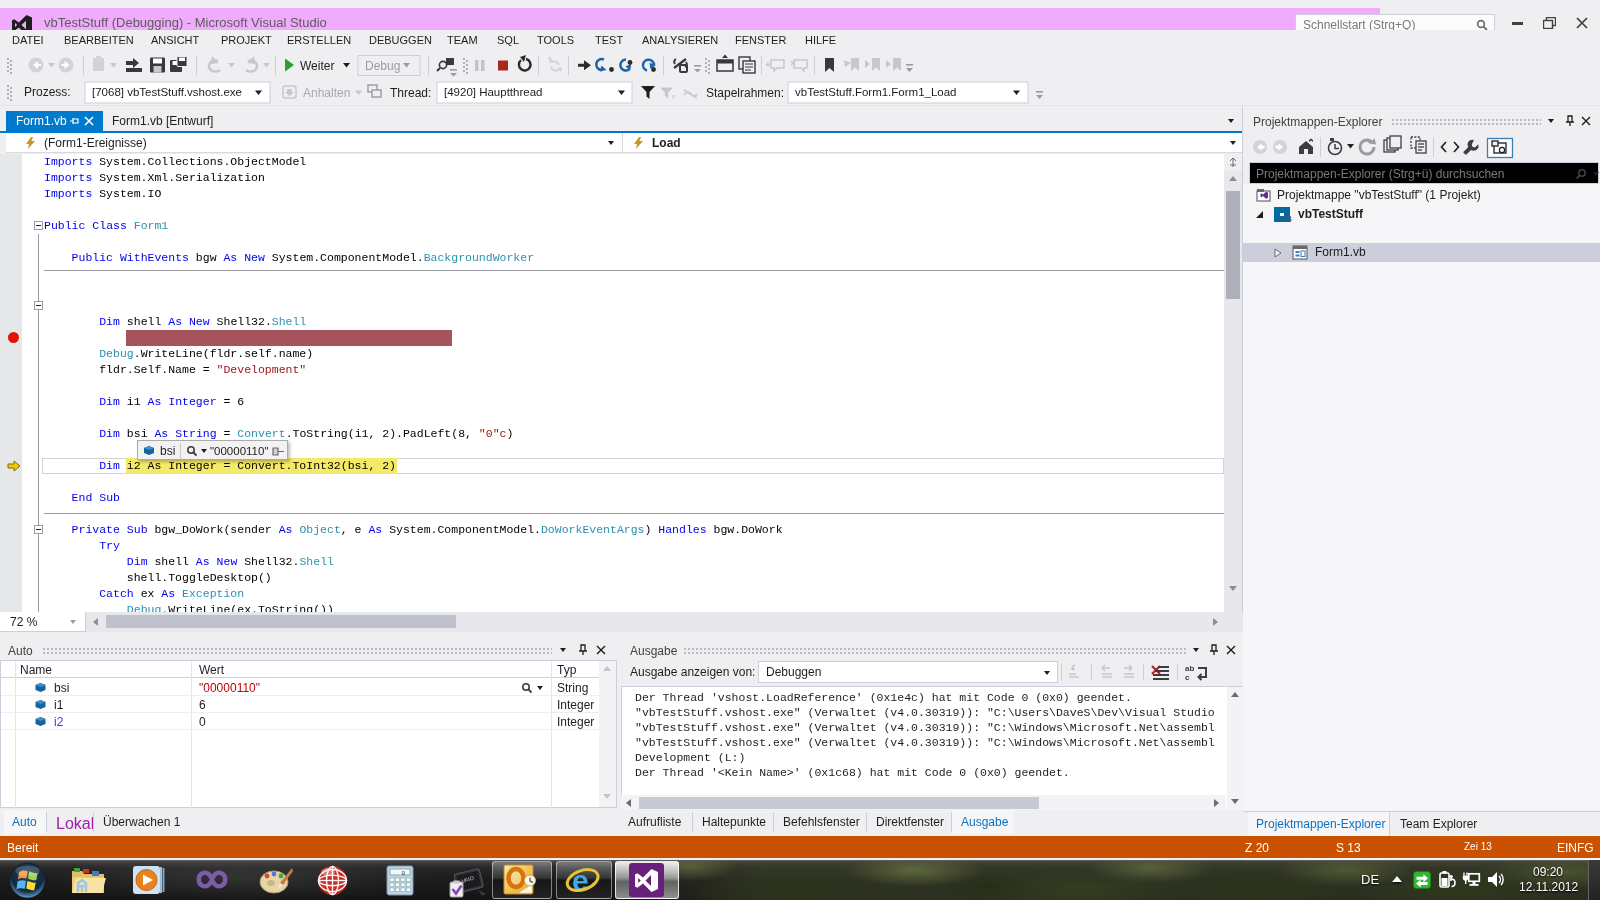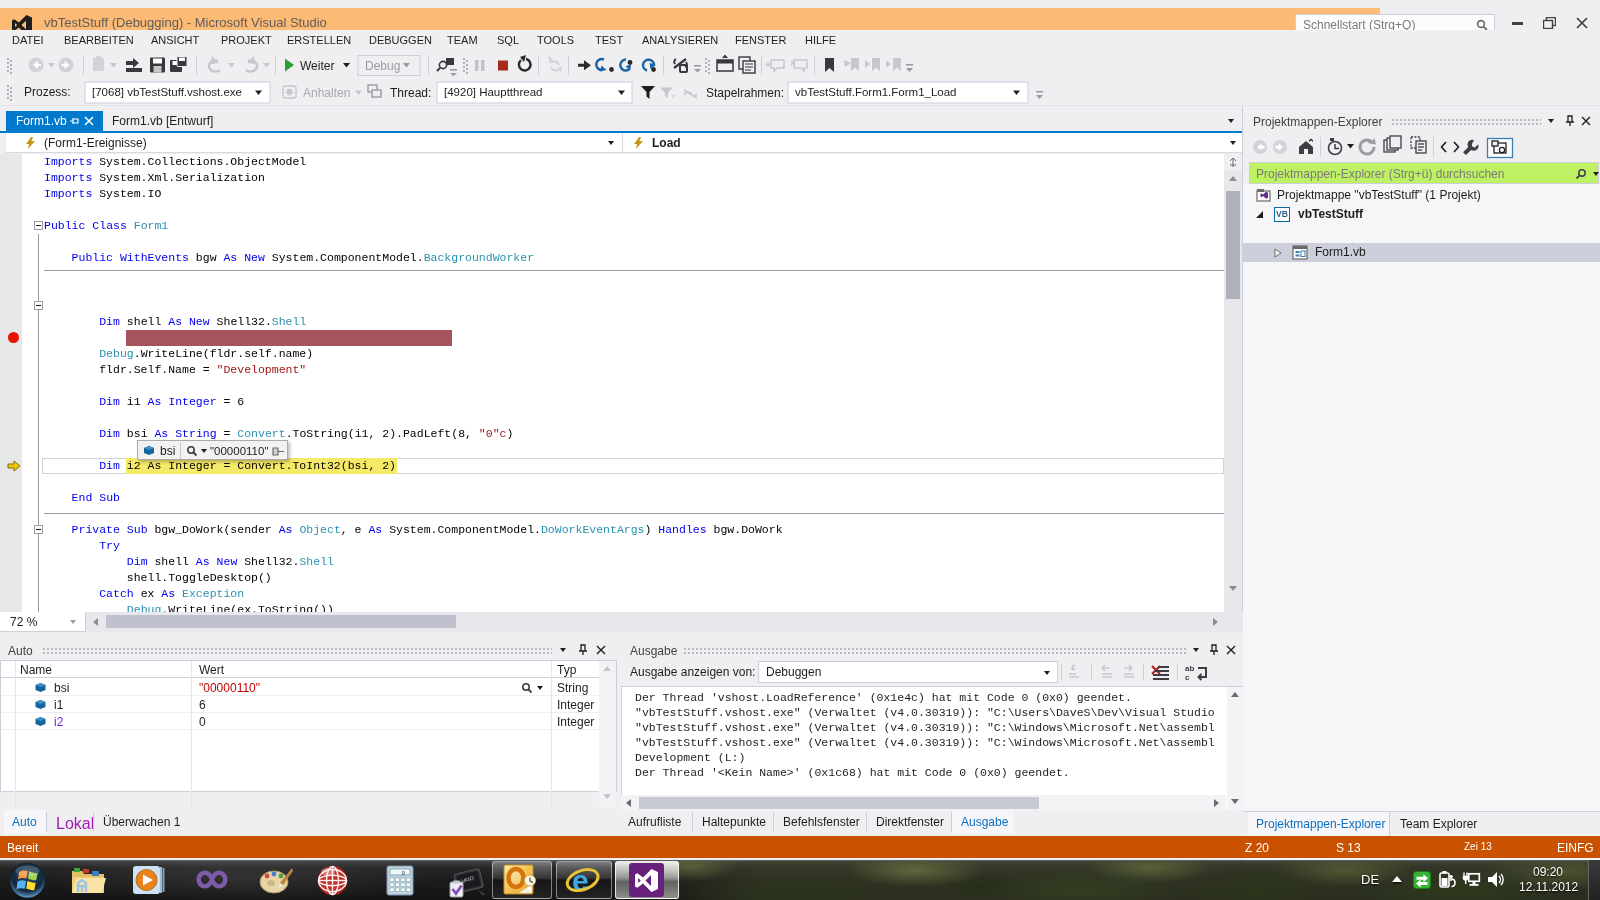--- a/index.html
+++ b/index.html
@@ -10,21 +10,21 @@
 .caretg{width:0;height:0;border-left:3.5px solid transparent;border-right:3.5px solid transparent;border-top:4px solid #9B9CA3}
 .combo{background:#fff;border:1px solid #CCCEDB;font-size:12px;color:#1E1E1E}
 pre{font-family:"Liberation Mono",monospace;font-size:11.5px;line-height:16px;white-space:pre}
 .k{color:#0000F0}.t{color:#2B91AF}.s{color:#A31515}
 .cl{position:absolute;left:44px;height:16px}
 .ut{font-size:12px;color:#1E1E1E}
 </style>
 </head>
 <body>
 
-<div class="a" style="left:0;top:8px;width:1380px;height:30px;background:#fdba74">
+<div class="a" style="left:0;top:8px;width:1380px;height:30px;background:#f0abfc">
   <svg class="a" style="left:12px;top:7px" width="21" height="20" viewBox="0 0 21 20">
     <path d="M14.5 0 L6.8 7.6 L2.3 4.2 L0 5.2 L0 14.8 L2.3 15.8 L6.8 12.4 L14.5 20 L20 17.4 L20 2.6 Z M3 12.1 L3 7.9 L5.2 10 Z M9.4 10 L14 5.7 L14 14.3 Z" fill="#1E1E1E"></path>
   </svg>
   <span class="a" style="left:44px;top:7px;font-size:13px;color:#5D5D5D">vbTestStuff (Debugging) - Microsoft Visual Studio</span>
   <div class="a" style="left:1295px;top:6px;width:200px;height:20px;background:#fcfcfc;border:1px solid #CCCEDB">
      <span class="a" style="left:7px;top:3px;font-size:12px;color:#7A7A7A">Schnellstart (Strg+Q)</span>
      <svg class="a" style="right:6px;top:4px" width="12" height="12" viewBox="0 0 12 12">
         <circle cx="5" cy="5" r="3.4" fill="none" stroke="#6A6A6A" stroke-width="1.6"></circle>
         <line x1="7.6" y1="7.6" x2="11" y2="11" stroke="#6A6A6A" stroke-width="1.8"></line>
       </svg>
@@ -451,21 +451,21 @@
       </g>
     <path d="M231 8 a4.8 4.8 0 0 0 -6.5 4.5 c0 1 .3 1.8 .8 2.6 l-5.2 5.2 2.8 2.8 5.2 -5.2 c.8 .5 1.6 .8 2.6 .8 a4.8 4.8 0 0 0 4.5 -6.5 l-3.2 3.2 -2.6 -.6 -.6 -2.6 z" fill="#3D3D42"></path>
     <rect x="244.5" y="6.5" width="25" height="19" fill="#FCFCFE" stroke="#3C7FB1" stroke-width="1.3"></rect>
     <g fill="none" stroke="#1E1E1E" stroke-width="1.3">
         <rect x="251" y="11" width="12" height="10"></rect>
         <rect x="249" y="9" width="6" height="5" fill="#EFEFF2"></rect>
       </g>
     <circle cx="259" cy="18" r="2.6" fill="none" stroke="#1E1E1E" stroke-width="1.2"></circle>
   </svg>
 
-  <div class="a" style="left:6px;top:56px;width:350px;height:22px;background:#bef264;border:1px solid #CCCEDB">
+  <div class="a" style="left:6px;top:56px;width:350px;height:22px;background:#000000;border:1px solid #CCCEDB">
     <span class="a" style="left:6px;top:4px;font-size:12px;color:#7A7A7A">Projektmappen-Explorer (Strg+ü) durchsuchen</span>
     <svg class="a" style="left:325px;top:5px" width="12" height="12" viewBox="0 0 12 12">
         <circle cx="7" cy="5" r="3.2" fill="none" stroke="#424242" stroke-width="1.5"></circle>
         <line x1="4.6" y1="7.4" x2="1.5" y2="10.5" stroke="#424242" stroke-width="1.8"></line>
       </svg>
     <div class="a caret" style="left:343px;top:9px"></div>
   </div>
 
   <div class="a" style="left:0;top:78px;width:357px;height:703px;background:#F6F6F9"></div>
   <div class="a" style="left:0;top:80px;width:357px;height:19px">
@@ -473,21 +473,21 @@
         <rect x="1" y="3" width="13" height="10" fill="#fff" stroke="#6A6A6A" stroke-width="1.2"></rect>
         <rect x="1" y="1" width="7" height="3" fill="#6A6A6A"></rect>
         <path d="M8.5 6 L5.5 8.8 L4 7.6 L3 8 V11 L4 11.5 L5.5 10.3 L8.5 13 L10.5 12 V7 Z" fill="#652D90" transform="translate(1.5,-2.2)"></path>
       </svg>
     <span class="a" style="left:34px;top:2px;font-size:12px;color:#1E1E1E">Projektmappe "vbTestStuff" (1 Projekt)</span>
   </div>
   <div class="a" style="left:0;top:99px;width:357px;height:19px">
     <svg class="a" style="left:12px;top:5px" width="9" height="9" viewBox="0 0 9 9">
         <path d="M8 1 V8 H1 Z" fill="#1E1E1E"></path>
       </svg>
-    <div class="a" style="left:31px;top:2px;width:16px;height:15px;background:#fff;border:1px solid #0369a1;color:#2B5F87;font-size:8.5px;font-weight:bold;text-align:center;line-height:13px">VB</div>
+    <div class="a" style="left:31px;top:2px;width:16px;height:15px;background:#fff;border:6px solid #0369a1;color:#2B5F87;font-size:8.5px;font-weight:bold;text-align:center;line-height:13px">VB</div>
     <span class="a" style="left:55px;top:2px;font-size:12px;color:#1E1E1E;font-weight:bold">vbTestStuff</span>
   </div>
   <div class="a" style="left:0;top:137px;width:357px;height:19px;background:#CCCEDB">
     <svg class="a" style="left:31px;top:5px" width="8" height="10" viewBox="0 0 8 10">
         <path d="M1 1 L7 5 L1 9 Z" fill="#F6F6F9" stroke="#6A6A6A"></path>
       </svg>
     <svg class="a" style="left:49px;top:2px" width="16" height="15" viewBox="0 0 16 15">
         <rect x="1" y="1" width="14" height="13" fill="#fff" stroke="#6A6A6A" stroke-width="1.2"></rect>
         <rect x="1" y="1" width="14" height="3" fill="#6A6A6A"></rect>
         <rect x="3.5" y="6" width="4" height="2" fill="#3C7FB1"></rect>
@@ -509,21 +509,21 @@
   <span class="a" style="left:8px;top:3px;font-size:12px;color:#424242">Auto</span>
   <div class="a dots" style="left:42px;top:6px;width:510px;height:8px"></div>
   <div class="a caret" style="left:560px;top:7px"></div>
   <svg class="a" style="left:578px;top:3px" width="10" height="12" viewBox="0 0 10 12">
       <path d="M3 1 h4 v6 h-4 z M5 7 v4 M1 7 h8" stroke="#1E1E1E" fill="none" stroke-width="1.3"></path>
     </svg>
   <svg class="a" style="left:596px;top:4px" width="10" height="10" viewBox="0 0 10 10">
       <path d="M1 1 L9 9 M9 1 L1 9" stroke="#1E1E1E" stroke-width="1.4"></path>
     </svg>
 
-  <div class="a" style="left:0;top:19px;width:617px;height:132px;background:#fff;border:1px solid #CCCEDB">
+  <div class="a" style="left:0;top:19px;width:617px;height:148px;background:#fff;border:1px solid #CCCEDB">
     <div class="a" style="left:0;top:0;width:615px;height:17px;border-bottom:1px solid #CCCEDB"></div>
     <span class="a" style="left:19px;top:2px;font-size:12px;color:#1E1E1E">Name</span>
     <span class="a" style="left:198px;top:2px;font-size:12px;color:#1E1E1E">Wert</span>
     <span class="a" style="left:556px;top:2px;font-size:12px;color:#1E1E1E">Typ</span>
     <div class="a" style="left:14px;top:0;width:1px;height:148px;background:#E4E4EA"></div>
     <div class="a" style="left:190px;top:0;width:1px;height:148px;background:#E4E4EA"></div>
     <div class="a" style="left:550px;top:0;width:1px;height:148px;background:#E4E4EA"></div>
     <div class="a" style="left:0;top:34px;width:598px;height:1px;background:#EDEDF2"></div>
     <div class="a" style="left:0;top:51px;width:598px;height:1px;background:#EDEDF2"></div>
     <div class="a" style="left:0;top:68px;width:598px;height:1px;background:#EDEDF2"></div>

